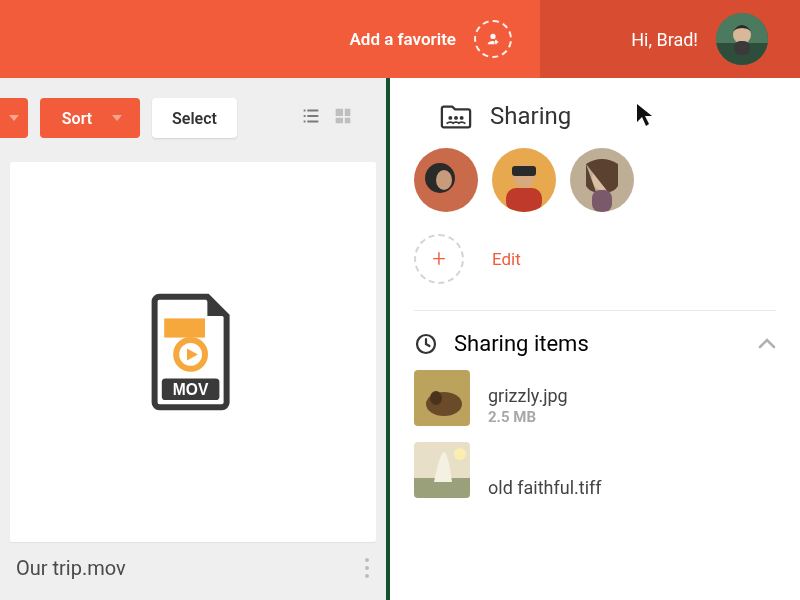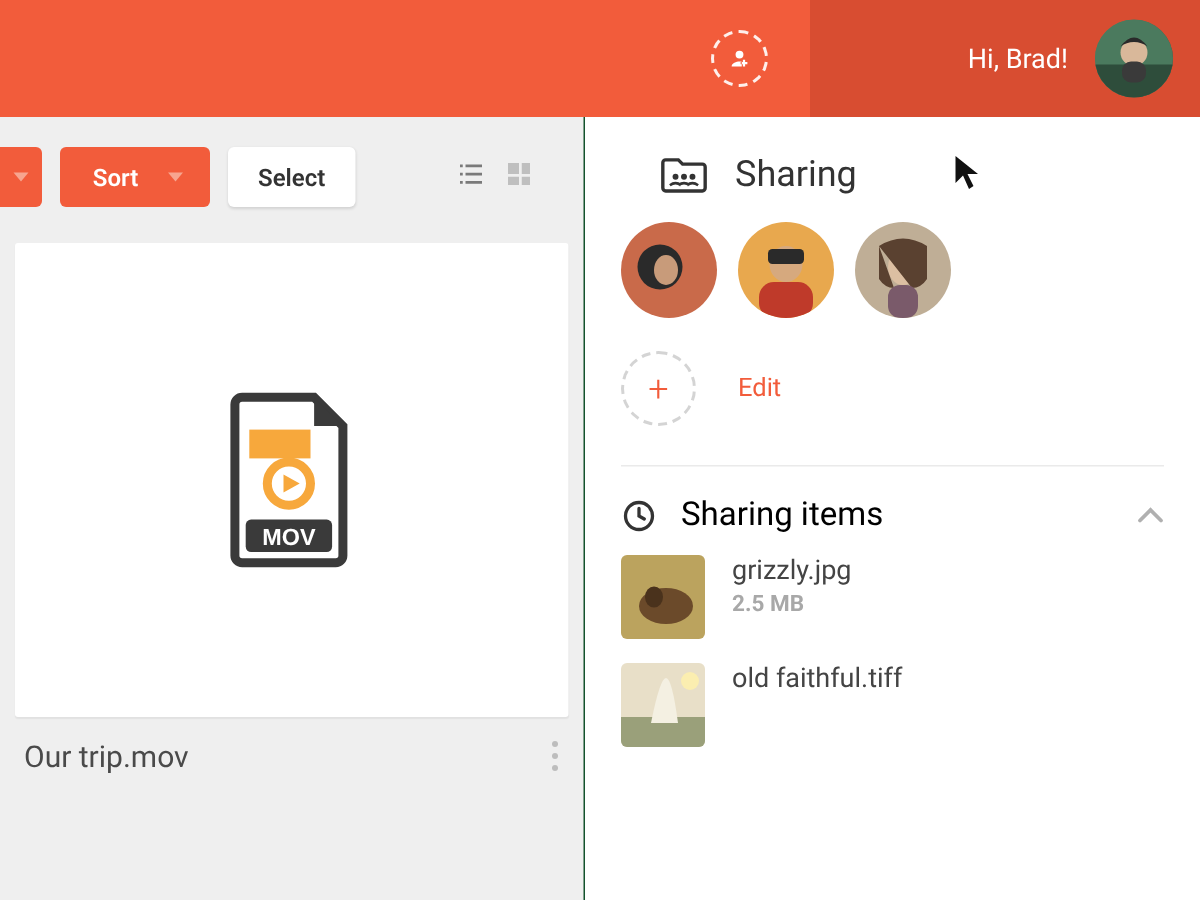--- a/index.html
+++ b/index.html
@@ -25,39 +25,39 @@
   }
   .favorite-icon-ring {
     width: 38px; height: 38px; border-radius: 50%;
     border: 2px dashed rgba(255,255,255,0.9);
     display: flex; align-items: center; justify-content: center;
   }
   .header-right {
     flex: 1;
     background: #d84d31;
     display: flex; align-items: center; justify-content: flex-end;
-    padding-right: 18px; gap: 18px;
+    padding-right: 32px; gap: 18px;
     color: #fff; font-size: 18px;
   }
   .avatar {
     width: 52px; height: 52px; border-radius: 50%;
     background: linear-gradient(135deg,#5a8d6a 0%, #3d5a47 60%, #2a3d32 100%);
     flex:none;
     overflow:hidden;
     position:relative;
   }
   .avatar svg { width:100%; height:100%; display:block; }
   
   .body {
     flex: 1; display: flex; min-height:0;
   }
   .left-col {
     flex: 0 0 390px;
     background: #efefef;
-    border-right: 1px solid #14532d;
+    border-right: 4px solid #14532d;
     padding: 0;
     display:flex; flex-direction:column;
   }
   .toolbar {
     display:flex; align-items:center;
     padding: 20px 14px 24px 0;
     gap: 12px;
   }
   .btn {
     height: 40px; border-radius: 4px;
@@ -77,21 +77,21 @@
   .caret {
     width:0;height:0;border-left:5px solid transparent;border-right:5px solid transparent;border-top:6px solid currentColor;
     color: #f7a58f;
   }
   .view-toggle { display:flex; gap:10px; margin-left:auto; padding-right:18px; }
   .vt-icon { color:#7a7a7a; cursor:pointer; }
   .vt-icon.active { color:#bfbfbf; }
   .file-area { flex:1; padding: 0 10px 0 10px; }
   .file-card {
     background:#fff; border-radius:2px;
-    height: 316px;
+    height: 380px;
     box-shadow: 0 1px 1px rgba(0,0,0,0.06);
     display:flex; align-items:center; justify-content:center;
     position: relative;
   }
   .file-name-row {
     display:flex; align-items:center; justify-content:space-between;
     padding: 14px 6px 0 6px;
     color:#4a4a4a; font-size: 20px;
   }
   .more-dots { color:#bdbdbd; font-size:22px; letter-spacing:2px; cursor:pointer; line-height:6px; }
@@ -128,37 +128,38 @@
     color:#f25c3b; font-size:24px; cursor:pointer; font-weight:300;
   }
   .edit-label { color:#f25c3b; font-size:17px; cursor:pointer; }
   .divider { height:1px; background:#eaeaea; margin: 26px 0 20px 0; }
   .recent-h {
     display:flex; align-items:center; gap:16px;
   }
   .recent-h .title { font-size:22px; flex:1; }
   .collapse { color:#aaa; cursor:pointer; }
   .recent-list { margin-top:14px; display:flex; flex-direction:column; gap:16px; }
-  .recent-item { display:flex; gap:18px; align-items:flex-start; }
+  .recent-item { display:flex; gap:18px; align-items:flex-end; }
   .thumb {
     width:56px; height:56px; border-radius:4px; flex:none;
     overflow:hidden;
   }
   .thumb svg { width:100%; height:100%; display:block; }
   .ri-name { font-size:18px; color:#444; }
   .ri-size { font-size:15px; color:#a8a8a8; margin-top:2px;font-weight:bold; }
   .cursor-arrow {
     position:absolute; left:245px; top:24px; pointer-events:none;
   }
 </style>
 </head>
 <body>
 
 <div class="header">
   <div class="header-left">
+    <span class="favorite-label">Add a favorite</span>
     <span class="favorite-icon-ring">
       <svg width="18" height="18" viewBox="0 0 24 24">
         <path fill="#fff" d="M12 5a3.5 3.5 0 1 1 0 7 3.5 3.5 0 0 1 0-7zm-7 14c0-2.8 4.2-4.3 7-4.3.6 0 1.3.1 2 .2v4.1H5zm14-4h-2v-2h-2v2h-2v2h2v2h2v-2h2v-2z"></path>
       </svg>
     </span>
   </div>
   <div class="header-right">
     <span>Hi, Brad!</span>
     <span class="avatar">
       <svg viewBox="0 0 52 52">

